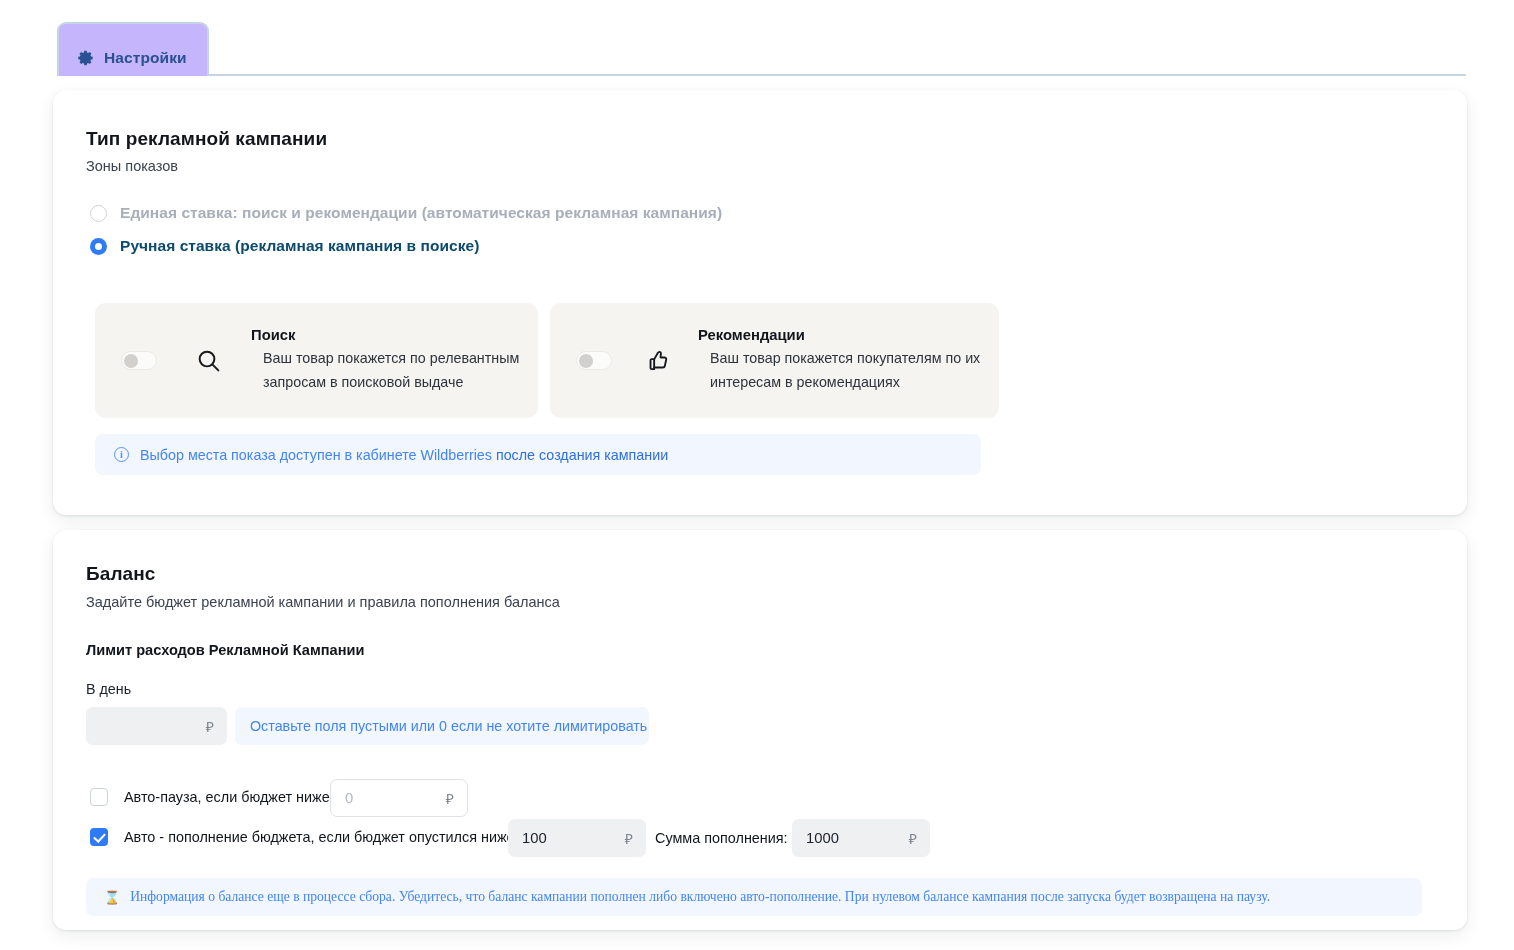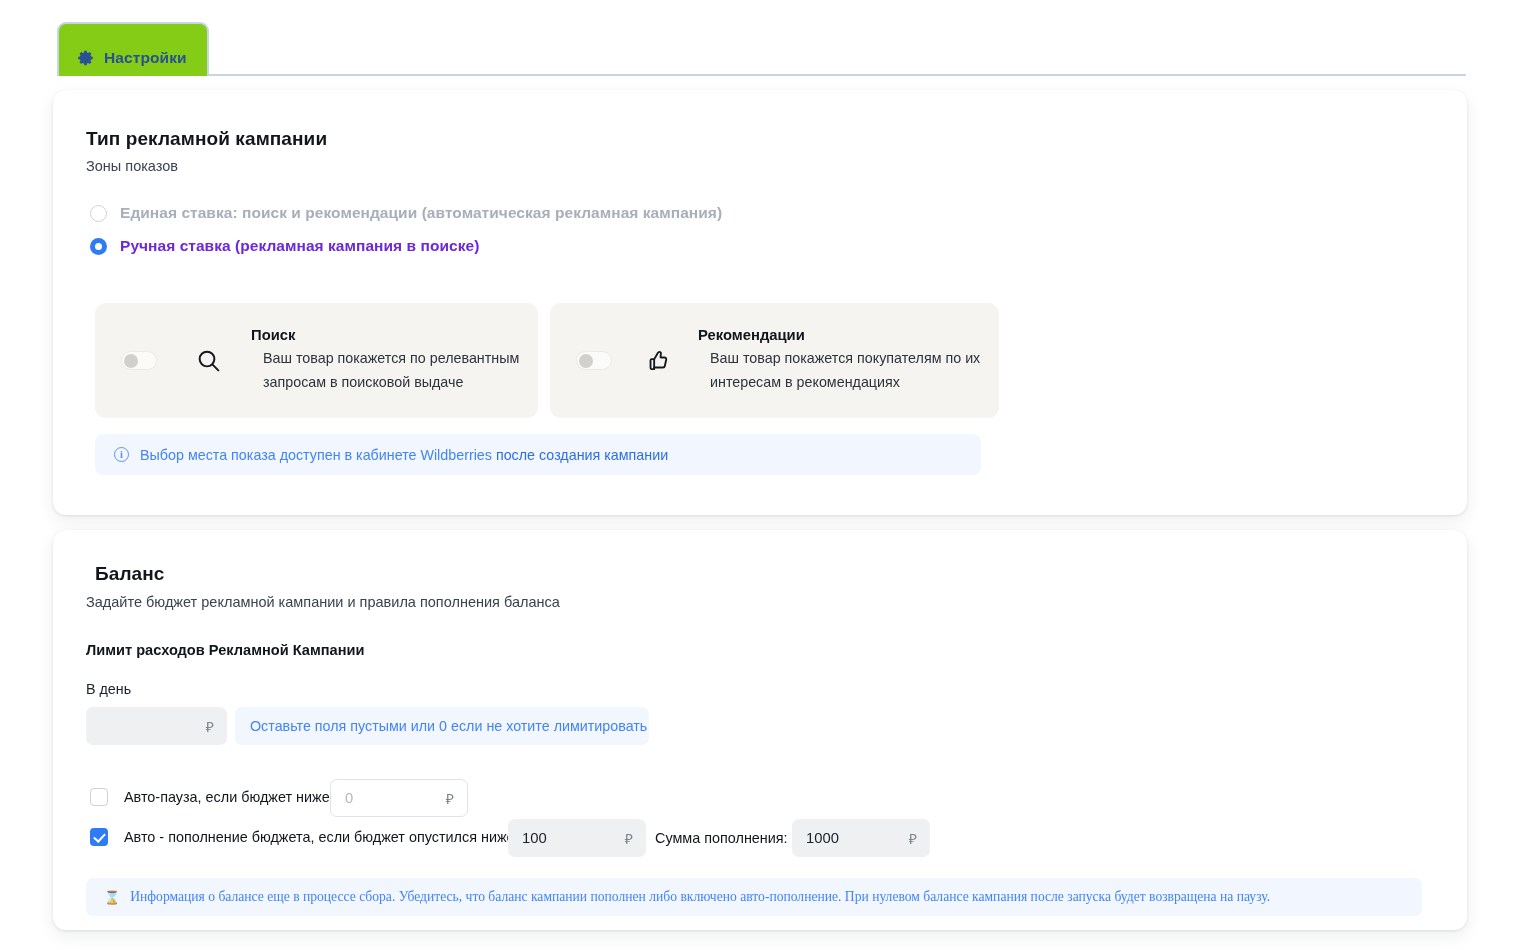--- a/index.html
+++ b/index.html
@@ -34,21 +34,21 @@
   }
   .tab {
     position: absolute;
     left: 57px;
     top: 22px;
     height: 54px;
     padding: 16px 20px 0 18px;
     display: flex;
     align-items: center;
     gap: 9px;
-    background: #84cc16;
+    background: #c4b5fd;
     border: 2px solid #c5d5e4;
     border-bottom: none;
     border-radius: 9px 9px 0 0;
     cursor: pointer;
     z-index: 3;
   }
   .tab-label {
     font-size: 15.5px;
     font-weight: bold;
     color: #2a5193;
@@ -107,21 +107,21 @@
   .radio.on::after {
     content: "";
     position: absolute;
     left: 5px; top: 5px;
     width: 7px; height: 7px;
     border-radius: 50%;
     background: #ffffff;
   }
   .radio-label { font-size: 15.5px; font-weight: bold; letter-spacing: .05px; }
   .radio-row.disabled .radio-label { color: #a8afba; }
-  .radio-row.active   .radio-label { color: #6d28d9; }
+  .radio-row.active   .radio-label { color: #0c4a6e; }
 
   
   .zone {
     position: absolute;
     top: 303px;
     height: 115px;
     background: #f5f4f1;
     border-radius: 11px;
     display: flex;
     align-items: center;
@@ -384,21 +384,21 @@
     </span>
   </div>
 
   <div class="info-banner">
     <span class="i-circle">i</span>
     <span class="txt"><span>Выбор места показа доступен в кабинете Wildberries </span><b>после создания кампании</b></span>
   </div>
 
   <div class="card" id="card-balance">
 
-    <div class="sec-title" style="left:33px; top:33px;margin-left:9px;">Баланс</div>
+    <div class="sec-title" style="left:33px; top:33px;">Баланс</div>
     <div class="sec-sub" style="left:33px; top:64px;">Задайте бюджет рекламной кампании и правила пополнения баланса</div>
 
     <div class="sub-head" style="left:33px; top:112px;">Лимит расходов Рекламной Кампании</div>
 
     <div class="field-label" style="left:33px; top:151px;">В день</div>
   </div>
 
   <div class="inp" id="inp-day">
     <span></span>
     <span class="rub">₽</span>

